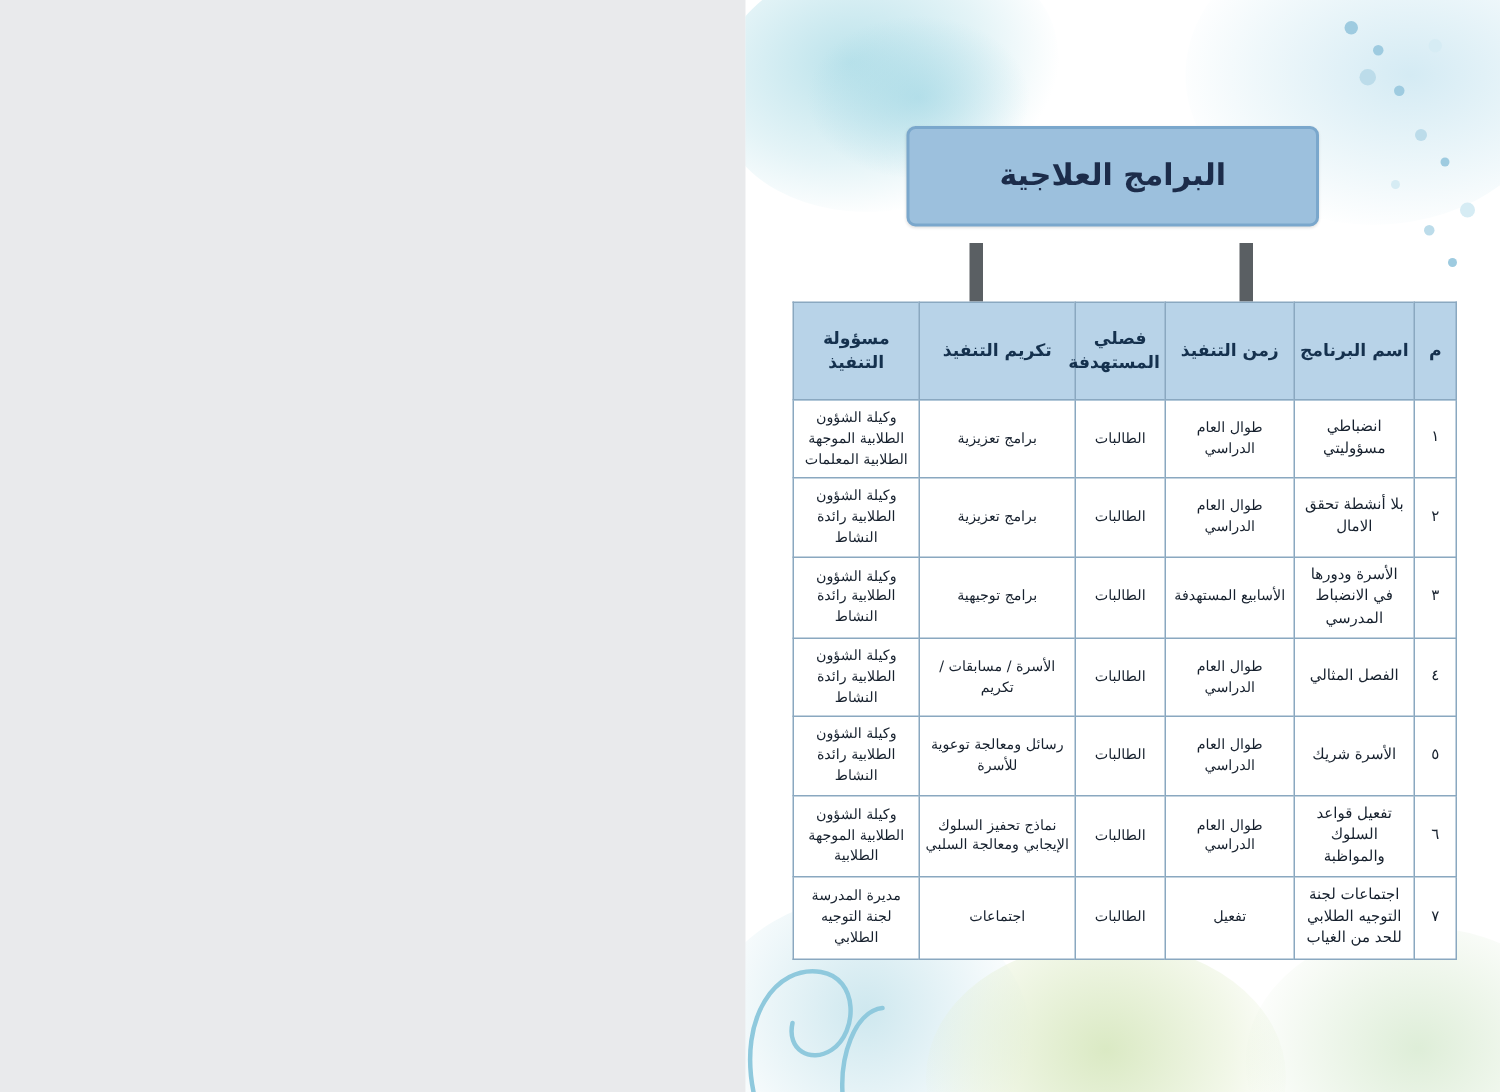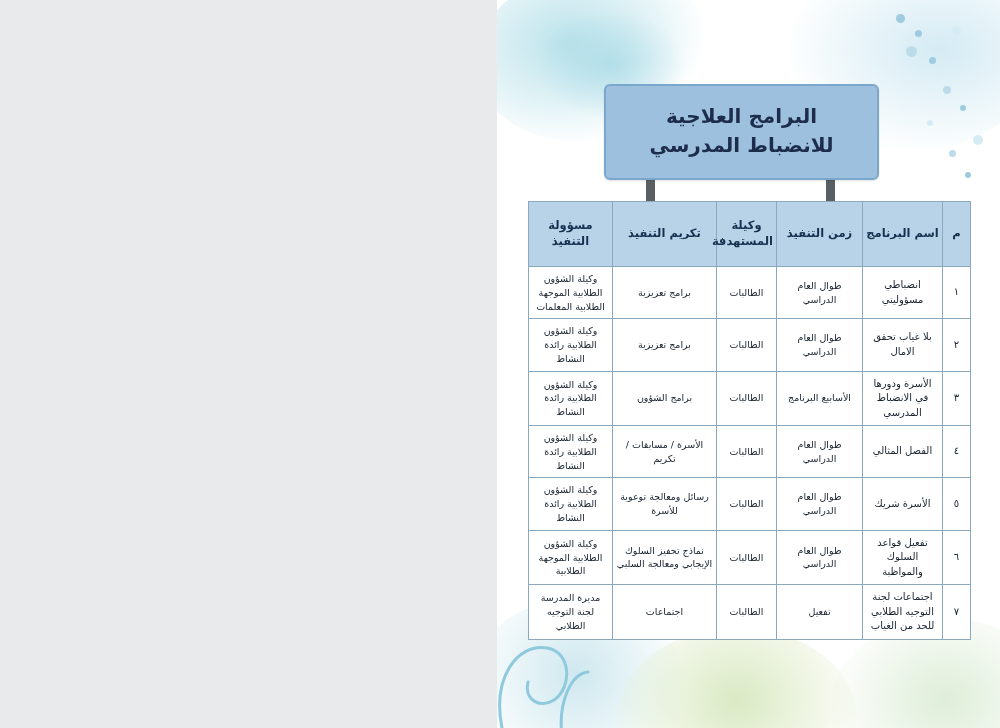--- a/index.html
+++ b/index.html
@@ -206,73 +206,72 @@
     </svg>
 
     <div class="sign-wrap">
       <div class="sign-posts">
         <div class="post left"></div>
         <div class="post right"></div>
       </div>
       <div class="sign-board">
         <div class="sign-title">
           <span>البرامج العلاجية</span>
-          <span class="line2">للانضباط المدرسي</span>
         </div>
       </div>
     </div>
 
     <table id="prog-table">
       <colgroup>
         <col class="c-idx">
           <col class="c-name">
           <col class="c-time">
           <col class="c-aud">
           <col class="c-meth">
           <col class="c-resp">
       </colgroup>
       <thead>
         <tr>
           <th>م</th>
           <th>اسم البرنامج</th>
           <th>زمن التنفيذ</th>
           <th>
-            <span>وكيلة</span><br>
+            <span>فصلي</span><br>
             <span>المستهدفة</span>
           </th>
           <th>تكريم التنفيذ</th>
           <th>
             <span>مسؤولة</span><br>
             <span>التنفيذ</span>
           </th>
         </tr>
       </thead>
       <tbody>
         <tr>
           <td class="idx">١</td>
           <td class="name">انضباطي مسؤوليتي</td>
           <td>طوال العام الدراسي</td>
           <td>الطالبات</td>
           <td>برامج تعزيزية</td>
           <td>وكيلة الشؤون الطلابية الموجهة الطلابية المعلمات</td>
         </tr>
         <tr>
           <td class="idx">٢</td>
-          <td class="name">بلا غياب تحقق الامال</td>
+          <td class="name">بلا أنشطة تحقق الامال</td>
           <td>طوال العام الدراسي</td>
           <td>الطالبات</td>
           <td>برامج تعزيزية</td>
           <td>وكيلة الشؤون الطلابية رائدة النشاط</td>
         </tr>
         <tr>
           <td class="idx">٣</td>
           <td class="name">الأسرة ودورها في الانضباط المدرسي</td>
-          <td>الأسابيع البرنامج</td>
-          <td>الطالبات</td>
-          <td>برامج الشؤون</td>
+          <td>الأسابيع المستهدفة</td>
+          <td>الطالبات</td>
+          <td>برامج توجيهية</td>
           <td>وكيلة الشؤون الطلابية رائدة النشاط</td>
         </tr>
         <tr>
           <td class="idx">٤</td>
           <td class="name">الفصل المثالي</td>
           <td>طوال العام الدراسي</td>
           <td>الطالبات</td>
           <td>الأسرة / مسابقات /تكريم</td>
           <td>وكيلة الشؤون الطلابية رائدة النشاط</td>
         </tr>

